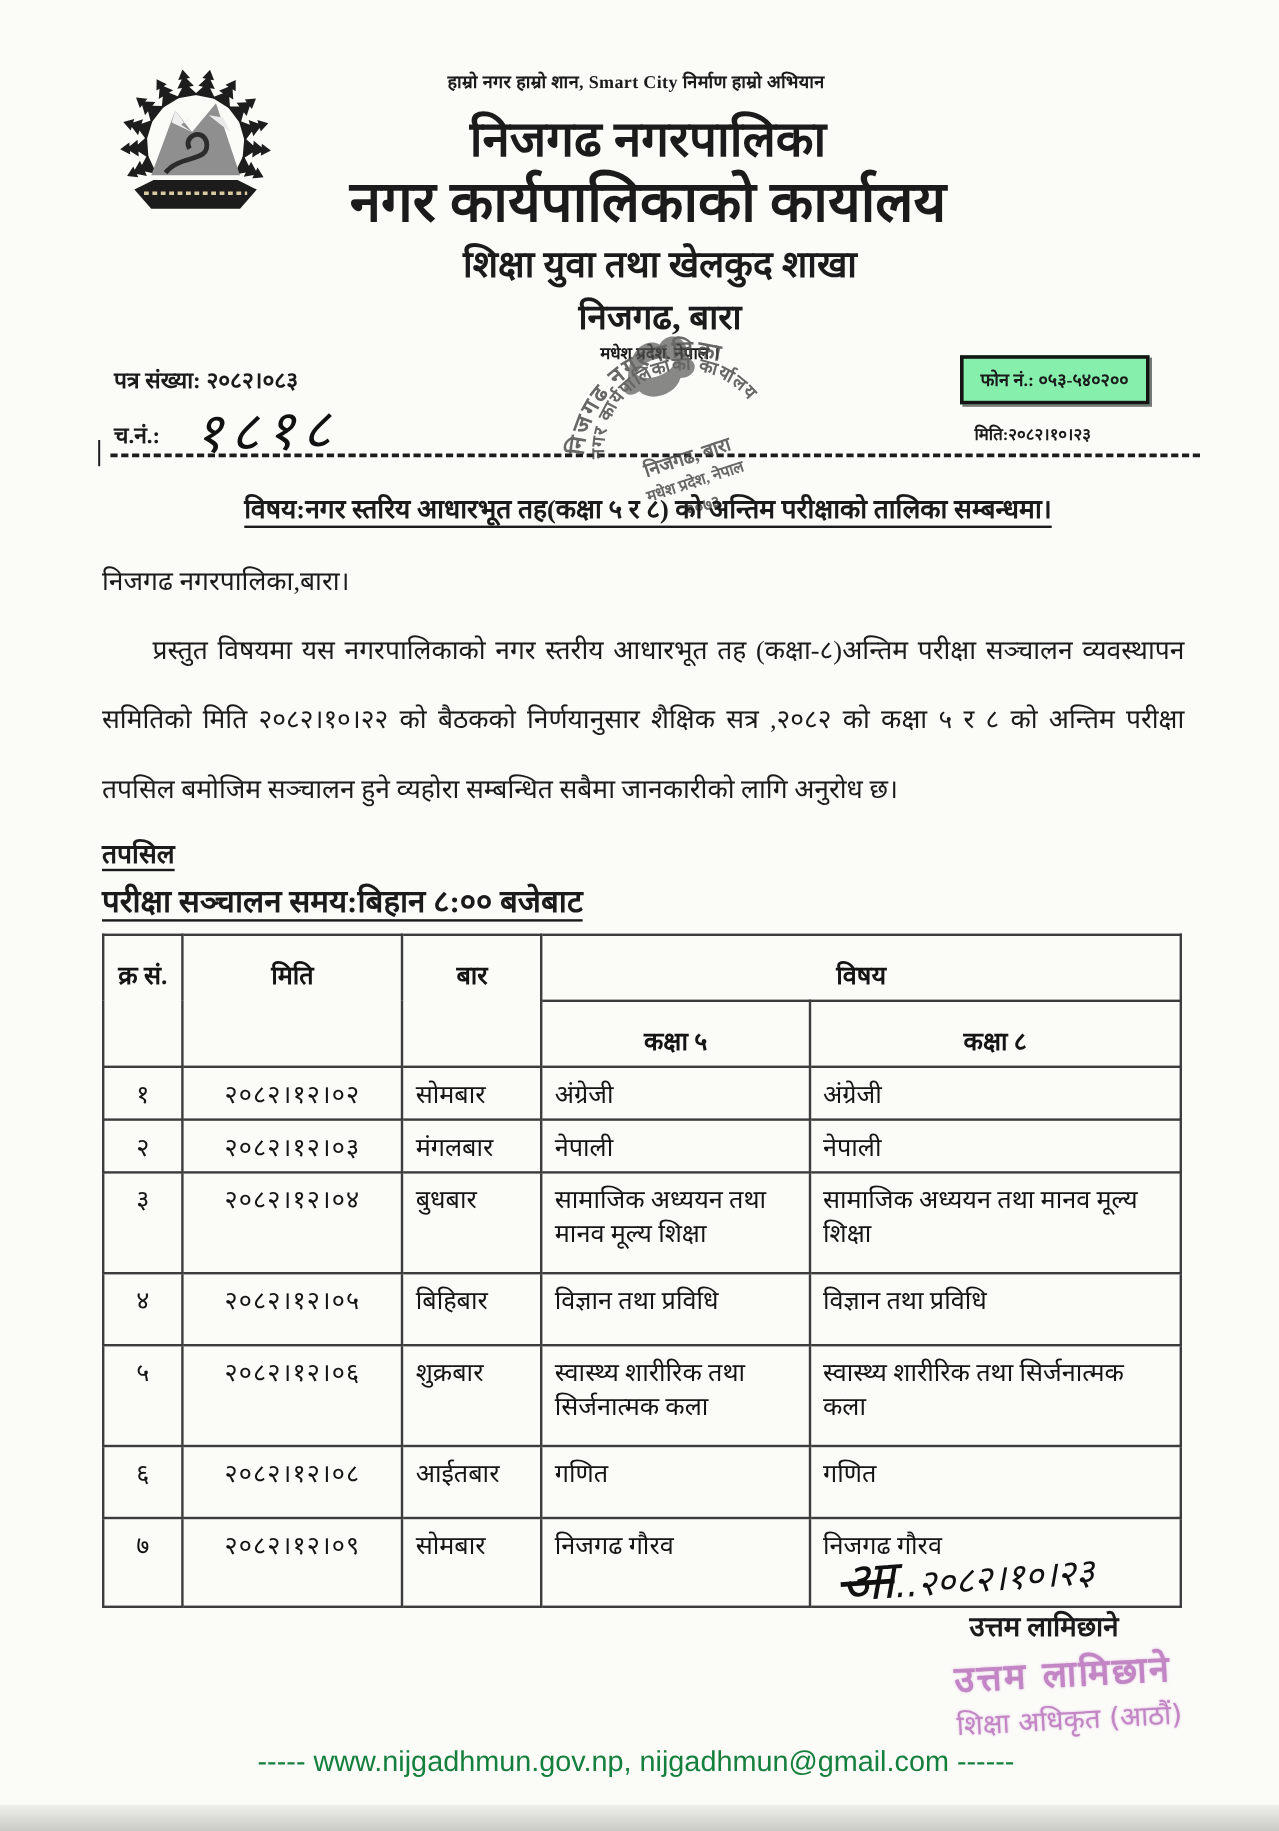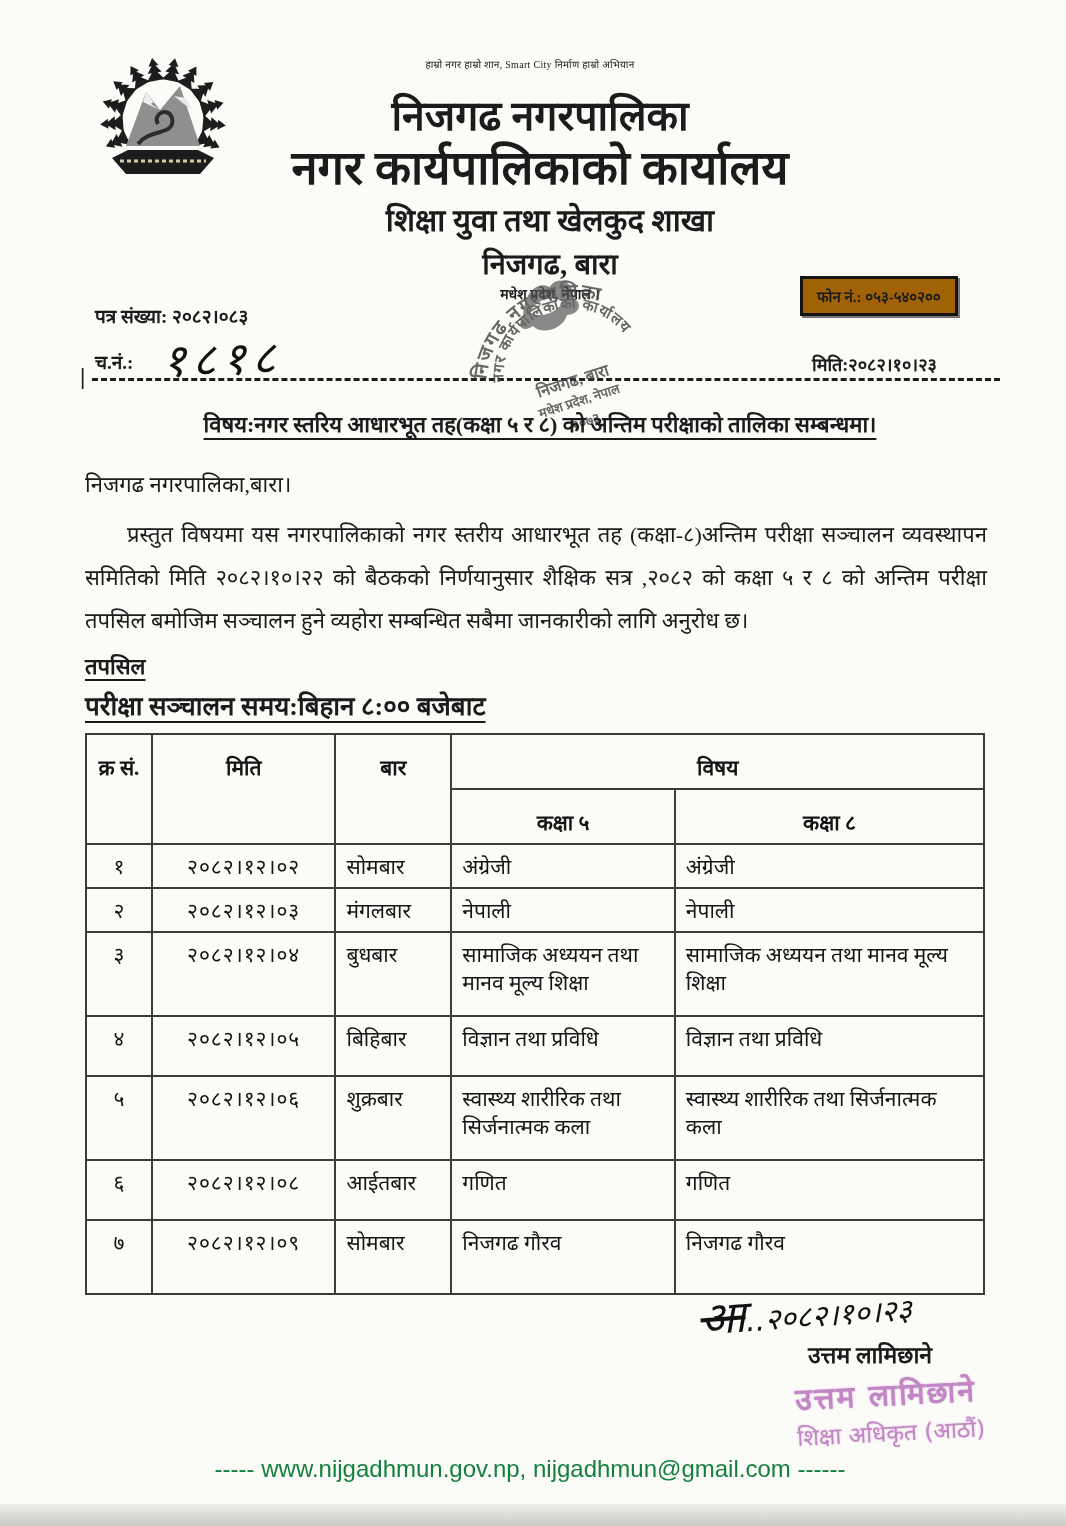--- a/index.html
+++ b/index.html
@@ -8,62 +8,62 @@
     width:1066px; height:1526px; position:relative;
     background:#fbfbf8; overflow:hidden;
     font-family:"Liberation Serif","DejaVu Serif",serif;
     color:#1b1b1b;
   }
   .abs{ position:absolute; }
   .center{ text-align:center; }
   .b{ font-weight:bold; }
 
   
-  .slogan{ left:80px; top:57px; width:900px; font-size:10px; font-weight:normal; letter-spacing:.3px; }
+  .slogan{ left:80px; top:57px; width:900px; font-size:15px; font-weight:bold; letter-spacing:.3px; }
   .muni-title{ left:80px; top:86px; width:920px; font-size:41px; font-weight:bold; }
   .office-title{ left:80px; top:134px; width:920px; font-size:47px; font-weight:bold; }
   .dept-title{ left:80px; top:198px; width:940px; font-size:31px; font-weight:bold; }
   .loc-title{ left:80px; top:243px; width:940px; font-size:29px; font-weight:bold; }
   .prov-title{ left:80px; top:284px; width:940px; font-size:14px; font-weight:bold; }
 
   .logo{ left:88px; top:58px; width:150px; height:132px; }
 
   
   .letter-no{ left:95px; top:303px; font-size:19px; font-weight:bold; }
   .chn-label{ left:95px; top:349px; font-size:19px; font-weight:bold; }
   .chn-value{
     left:162px; top:326px; font-size:46px; font-style:italic; font-weight:500;
     transform:rotate(-2deg); letter-spacing:6px; color:#111;
     font-family:"DejaVu Sans",sans-serif;
   }
   .phone-box{
-    left:800px; top:276px; border:3px solid #141414; padding:7px 14px;
-    font-size:15px; font-weight:bold; background:#a16207;
+    left:800px; top:296px; border:3px solid #141414; padding:7px 14px;
+    font-size:15px; font-weight:bold; background:#86efac;
     box-shadow:2px 2px 0 #777;
   }
-  .date-line{ left:812px; top:352px; font-size:18px; font-weight:bold; }
+  .date-line{ left:812px; top:352px; font-size:14px; font-weight:bold; }
 
   .dash-sep{ left:92px; top:378px; width:908px; border-top:3.5px dashed #1d1d1d; }
   .dash-tick{ left:80px; top:363px; font-size:24px; font-weight:bold; }
 
   
   .seal{ left:448px; top:246px; width:230px; height:210px; opacity:.82; }
 
   
   .subject{
     left:80px; top:408px; width:920px; text-align:center;
     font-size:22px; font-weight:bold; text-decoration:underline;
     text-underline-offset:6px;
   }
 
   
   .body-flow{ left:85px; top:466px; width:902px; }
   .addr{ font-size:22px; line-height:37px; }
   .para{
-    margin-top:10px; font-size:22px; line-height:43px;
+    margin-top:10px; font-size:22px; line-height:58px;
     text-align:justify; text-indent:42px;
   }
   .tapasil{
     margin-top:8px; font-size:22px; font-weight:bold;
     text-decoration:underline; text-underline-offset:5px;
   }
   .exam-time{
     margin-top:7px; font-size:26px; font-weight:bold;
     text-decoration:underline; text-underline-offset:6px;
   }

